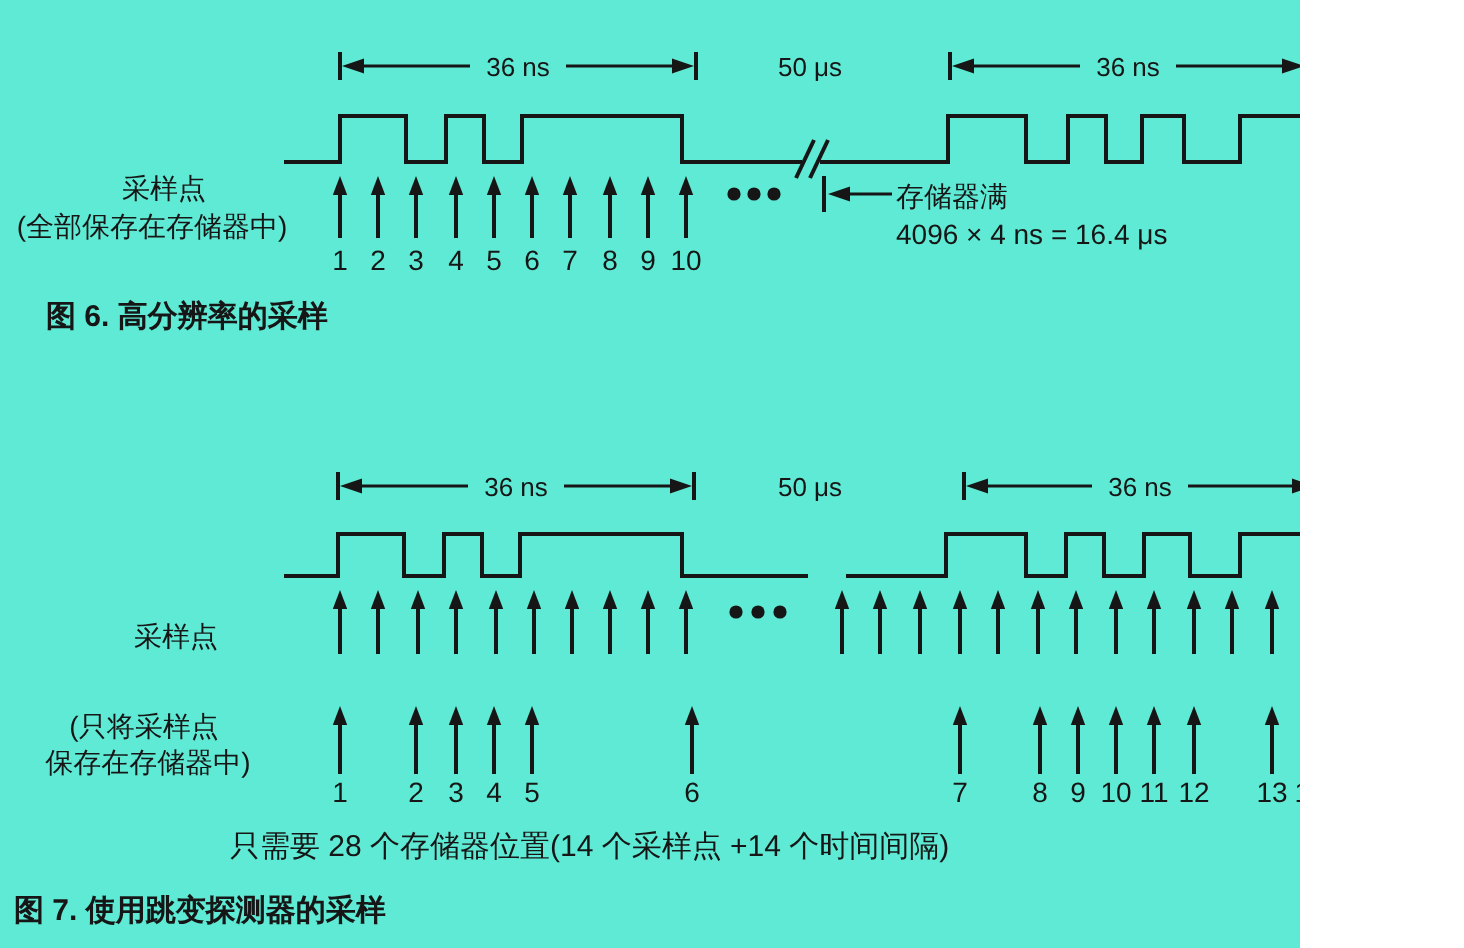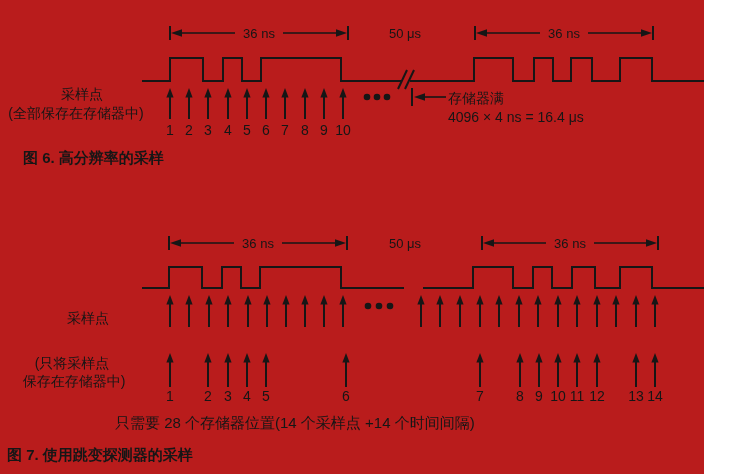--- a/index.html
+++ b/index.html
@@ -1,16 +1,16 @@
 <!DOCTYPE html>
 <html><head>
 <meta charset="utf-8">
 <style>
   html,body{margin:0;padding:0;background:#ffffff;}
-  #page{position:relative;width:704px;height:474px;background:#b91c1c;overflow:hidden;
+  #page{position:relative;width:650px;height:474px;background:#5eead4;overflow:hidden;
         font-family:"Liberation Sans","DejaVu Sans",sans-serif;}
   svg{position:absolute;left:0;top:0;}
   .stroke2{stroke:#161616;stroke-width:2;fill:none;}
   .stroke15{stroke:#161616;stroke-width:1.6;fill:none;}
   .ink-fill{fill:#161616;stroke:none;}
   text{fill:#161616;font-family:"Liberation Sans","DejaVu Sans",sans-serif;}
   .t-meas{font-size:13px;}
   .t-cjk{font-size:14px;}
   .num{font-size:14px;}
   .t-note{font-size:15px;}

